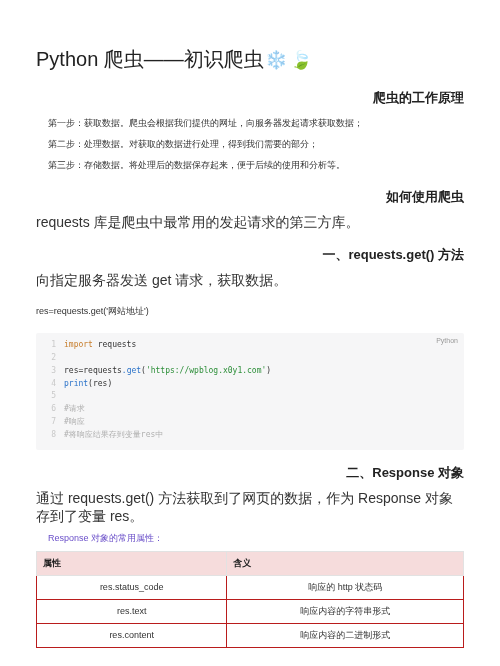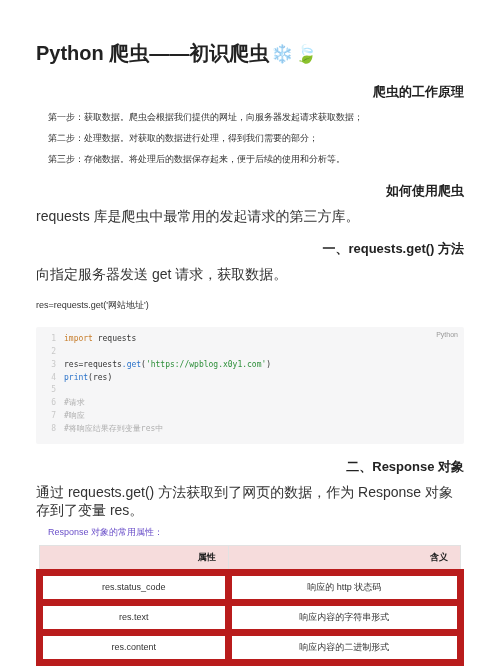--- a/index.html
+++ b/index.html
@@ -6,22 +6,22 @@
   body {
     margin: 0;
     padding: 24px 36px;
     font-family: -apple-system, "Segoe UI", "PingFang SC", "Microsoft YaHei", sans-serif;
     color: #222;
     background: #fff;
     width: 500px;
   }
   .title {
     font-size: 20px;
-    font-weight: 700;
-    margin: 16px 0 16px 0;
+    font-weight: 400;
+    margin: 22px 0 16px 0;
     display: flex;
     align-items: center;
     gap: 2px;
   }
   .title-emoji { font-size: 18px; }
   h2.section {
     font-size: 13px;
     font-weight: 700;
     margin: 14px 0 8px 0;
     text-align: right;
@@ -83,26 +83,26 @@
   }
   table.resp {
     width: 100%;
     border-collapse: collapse;
     font-size: 9px;
     margin-top: 4px;
   }
   table.resp th {
     background: #f6dcdc;
     border: 1px solid #e2e2e2;
-    padding: 5px 12px;
+    padding: 5px 6px;
     font-weight: 600;
-    text-align: right;
+    text-align: left;
   }
   table.resp td {
-    border: 7px solid #b91c1c;
+    border: 1px solid #b91c1c;
     padding: 5px 22px;
     text-align: center;
     color: #333;
   }
 </style>
 </head>
 <body>
 
 <h1 class="title">
   <span>Python 爬虫——初识爬虫</span>

